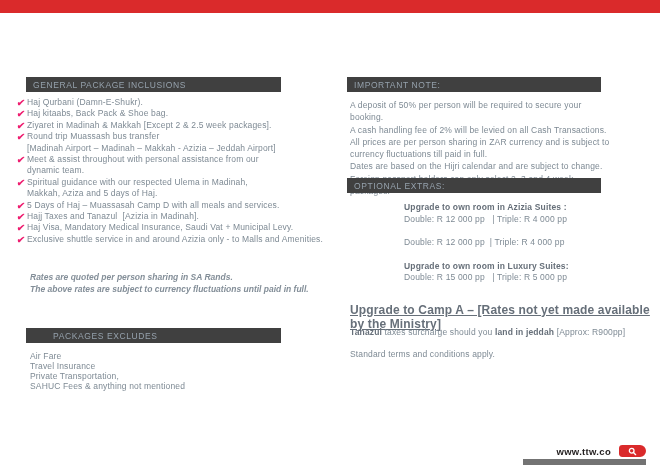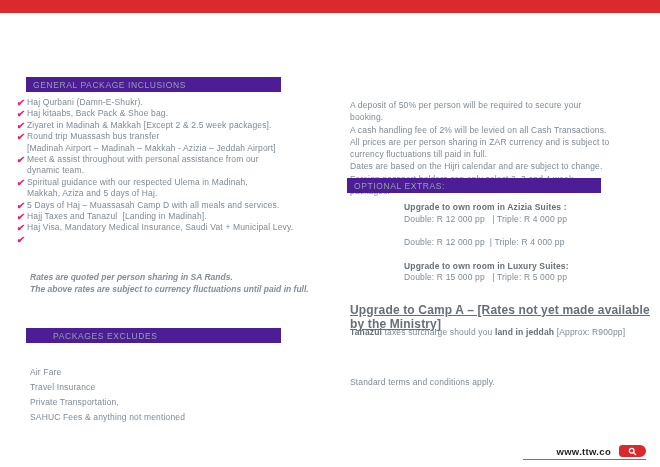--- a/index.html
+++ b/index.html
@@ -4,21 +4,21 @@
 <style>
   html,body { margin:0; padding:0; background:#fff; }
   .page {
     position:relative; width:660px; height:467px; background:#ffffff;
     font-family:"Liberation Sans", sans-serif; overflow:hidden;
   }
   .topbar { position:absolute; left:0; top:0; width:660px; height:13px; background:#da2a2b; }
 
   .sec-header {
     position:absolute; height:15px; box-sizing:border-box;
-    background:#4c1d95; color:#95a1ac;
+    background:#404040; color:#95a1ac;
     font-size:8.5px; letter-spacing:0.6px;
     display:flex; align-items:center; padding:0 7px;
     white-space:nowrap;
   }
   .hdr-left  { left:26px;  width:255px; }
   .hdr-right { left:347px; width:254px; }
 
   .txt { color:#7e8a94; font-size:8.5px; letter-spacing:0.15px; }
   .pre { white-space:pre-wrap; }
 
@@ -29,37 +29,37 @@
     width:10px; flex:0 0 10px; transform:skewX(-8deg);
   }
   .inc-text { white-space:pre-wrap; line-height:11.4px; }
 
   .rates {
     position:absolute; left:30px; top:272px;
     font-style:italic; font-weight:bold; color:#838e98;
     font-size:8.5px; line-height:11.5px; white-space:pre-wrap;
   }
 
-  .excludes { position:absolute; left:30px; top:365px; line-height:15px; }
+  .excludes { position:absolute; left:30px; top:351px; line-height:10px; }
 
   .note-text { position:absolute; left:350px; top:99px; width:262px; line-height:12.3px; }
 
   .extras { position:absolute; left:368px; top:202px; width:265px;margin-left:36px; }
   .extra { margin-bottom:12px; line-height:11.5px; }
   .extra-title { font-weight:bold; color:#666f79; font-size:8.5px; letter-spacing:0.15px; }
   .extra-price { color:#7e8a94; font-size:8.5px; letter-spacing:0.15px; white-space:pre-wrap; }
 
   .camp    { position:absolute; left:350px; top:303px; font-weight:bold; color:#666f79; font-size:12px; letter-spacing:0.15px;text-decoration:underline; }
   .tanazul { position:absolute; left:350px; top:327px; }
   .tanazul .seg.b, .seg.b { font-weight:bold; color:#666f79; }
-  .terms   { position:absolute; left:350px; top:349px;margin-top:28px; }
+  .terms   { position:absolute; left:350px; top:349px; }
 
   .footer {
     position:absolute; left:523px; top:444px; width:123px; height:15px;
-    border-bottom:1px solid #737373;
+    border-bottom:6px solid #737373;
     display:flex; align-items:center; justify-content:flex-end; gap:8px;
   }
   .site { font-weight:bold; color:#262222; font-size:9.5px; letter-spacing:0.3px; }
   .search-btn {
     width:27px; height:12px; background:#da2a2b; border:none;
     border-radius:4px 7px 7px 4px;
     display:flex; align-items:center; justify-content:center;
     cursor:pointer; padding:0; margin-bottom:1px;
   }
 </style>
@@ -102,43 +102,47 @@
         <span class="check">✔</span>
         <div class="inc-text">Spiritual guidance with our respected Ulema in Madinah,
 Makkah, Aziza and 5 days of Haj.</div>
       </div>
       <div class="inc-item">
         <span class="check">✔</span>
         <div class="inc-text">5 Days of Haj – Muassasah Camp D with all meals and services.</div>
       </div>
       <div class="inc-item">
         <span class="check">✔</span>
-        <div class="inc-text">Hajj Taxes and Tanazul  [Landing in Madinah].</div>
+        <div class="inc-text">Hajj Taxes and Tanazul  [Azizia in Madinah].</div>
       </div>
       <div class="inc-item">
         <span class="check">✔</span>
         <div class="inc-text">Haj Visa, Mandatory Medical Insurance, Saudi Vat + Municipal Levy.</div>
       </div>
       <div class="inc-item">
         <span class="check">✔</span>
+        <div class="inc-text">Exclusive shuttle service in and around Azizia only - to Malls and Amenities.</div>
       </div>
     </div>
 
   <div class="rates">Rates are quoted per person sharing in SA Rands.
 The above rates are subject to currency fluctuations until paid in full.</div>
 
   <div class="sec-header hdr-left" style="top:328px;padding-left:27px;">
     <span>PACKAGES EXCLUDES</span>
   </div>
 
   <div class="excludes txt pre">Air Fare
 Travel Insurance
 Private Transportation,
 SAHUC Fees &amp; anything not mentioned</div>
 
+  <div class="sec-header hdr-right" style="top:77px;">
+    <span>IMPORTANT NOTE:</span>
+  </div>
 
   <div class="note-text txt pre">A deposit of 50% per person will be required to secure your booking.
 A cash handling fee of 2% will be levied on all Cash Transactions.
 All prices are per person sharing in ZAR currency and is subject to
 currency fluctuations till paid in full.
 Dates are based on the Hijri calendar and are subject to change.
 Foreign passport holders can only select 2, 3 and 4 week packages.</div>
 
   <div class="sec-header hdr-right" style="top:178px;">
     <span>OPTIONAL EXTRAS:</span>

